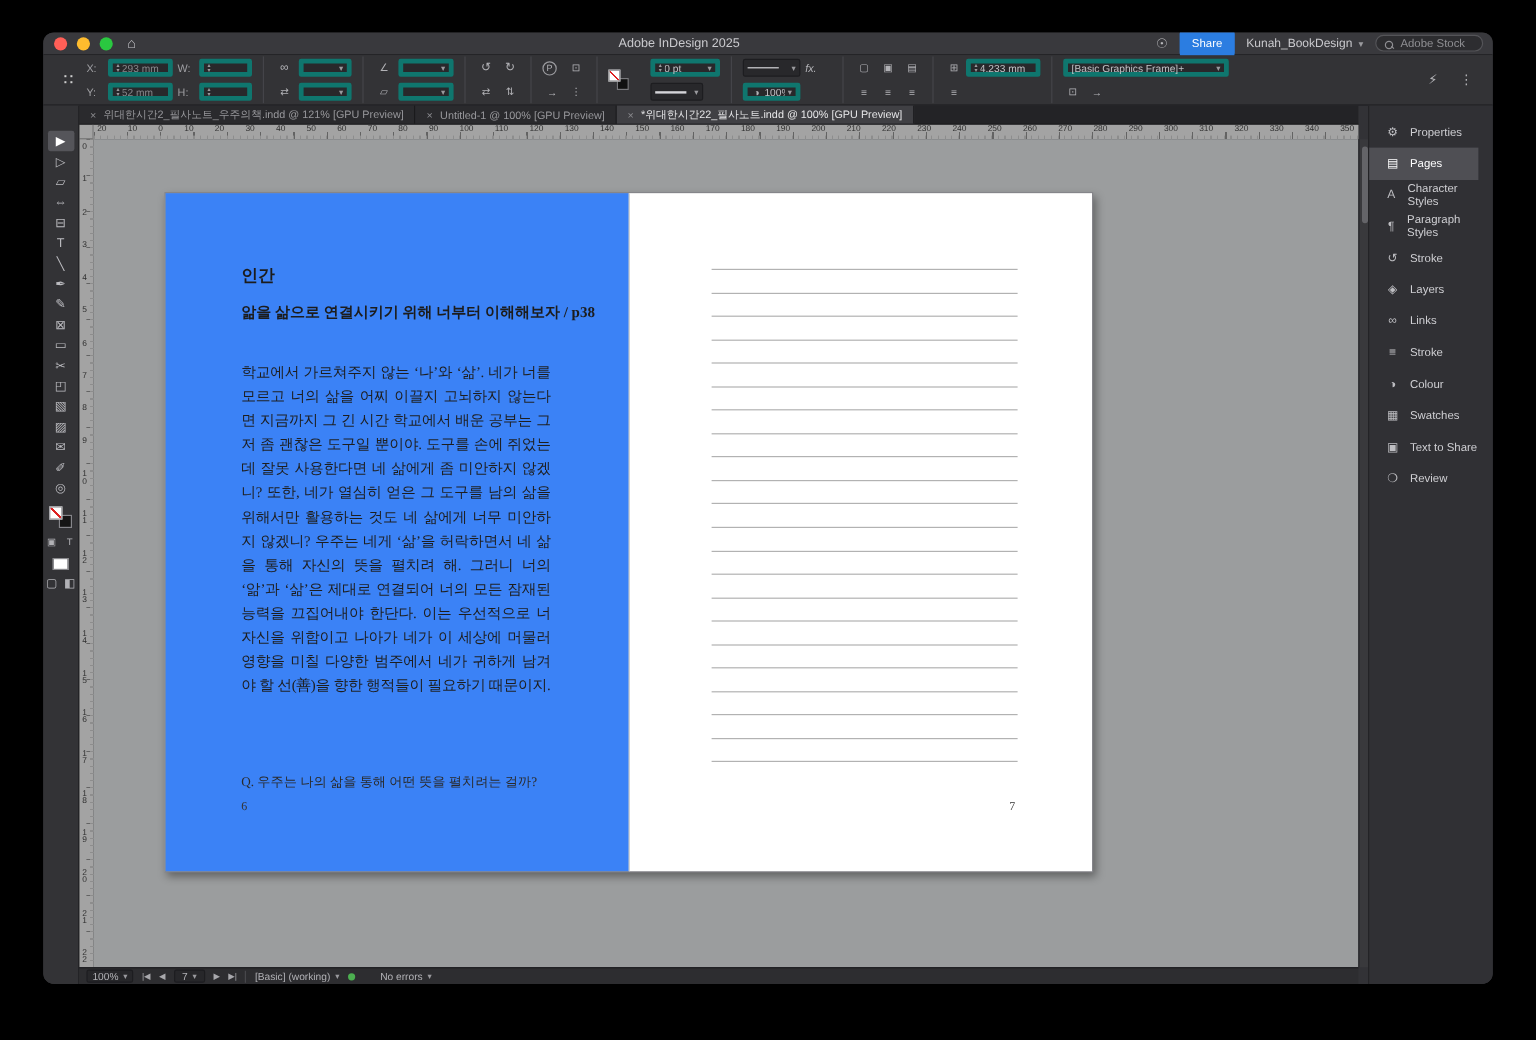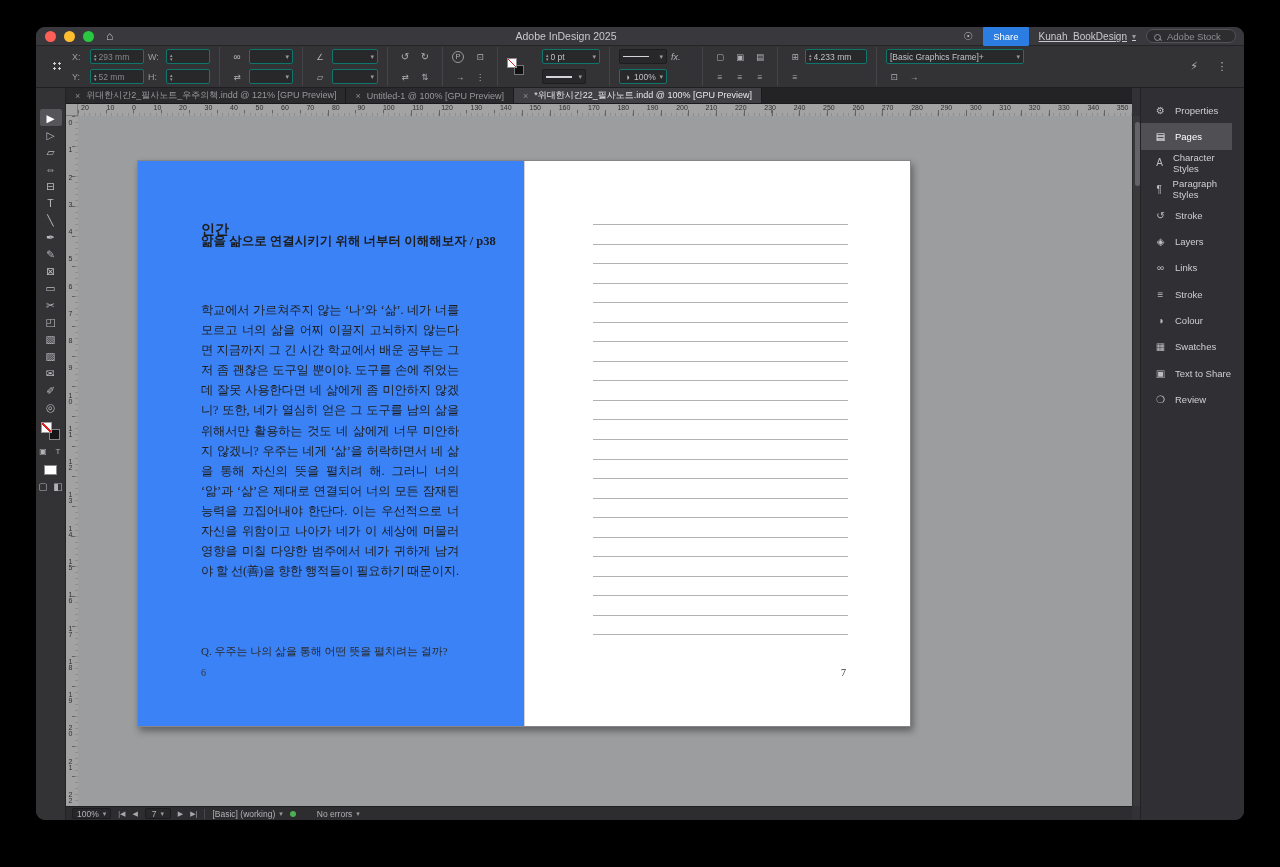--- a/index.html
+++ b/index.html
@@ -14,40 +14,40 @@
               border-bottom:1px solid #242427; display:flex; align-items:center; }
   .traffic { display:flex; gap:8px; margin-left:9px; }
   .tl { width:11px; height:11px; border-radius:50%; }
   .tl.r { background:#ff5f57; } .tl.y { background:#febc2e; } .tl.g { background:#2ac840; }
   .home { margin-left:12px; color:#c3c3c7; font-size:12px; line-height:1; cursor:default; }
   .tb-title { position:absolute; left:430px; width:200px; text-align:center; color:#c9c9cd; font-size:10.5px; }
   .tb-right { position:absolute; right:8px; display:flex; align-items:center; gap:10px; }
   .bulb { color:#b9b9bd; font-size:11px; }
   .share { background:#2b7de1; color:#fff; border:none; border-radius:8px; height:31px;
            font-size:9.5px; padding:0 10px; font-family:inherit; }
-  .workspace { display:flex; align-items:center; gap:5px; color:#c9c9cd; font-size:10px;text-decoration:underline; }
+  .workspace { display:flex; align-items:center; gap:5px; color:#c9c9cd; font-size:10px; }
   .chev { color:#9a9a9e; font-size:8px; }
   .stock { display:flex; align-items:flex-end; gap:5px; background:#2d2d30; border:1px solid #545458;
            border-radius:8px; height:14px; width:90px; padding:0 7px; color:#8f8f93; font-size:9.5px; }
   .mag { position:relative; width:8px; height:8px; }
   .mag::before { content:""; position:absolute; left:0; top:0; width:5px; height:5px;
                  border:1px solid #8f8f93; border-radius:50%; }
   .mag::after { content:""; position:absolute; left:5px; top:5px; width:3px; height:1px;
                 background:#8f8f93; transform:rotate(45deg); }
 
   
   .cpanel { position:absolute; left:0; top:19px; width:100%; height:42px; background:#333336;
             border-bottom:1px solid #1f1f22; display:flex; align-items:center; padding:0 10px 0 16px; gap:9px; }
   .refgrid { width:11px; height:11px; background-image:radial-gradient(#cfcfcf 1px, transparent 1.3px);
              background-size:5px 5px; flex:0 0 auto; }
   .grp { display:grid; grid-auto-rows:19px; align-items:center; column-gap:4px; row-gap:1px;
          padding-right:9px; border-right:1px solid #444449; }
   .grp.noborder { border-right:none; }
   .lbl { font-size:9px; color:#9e9ea2; }
-  .fld { background:#28282b; border:1px solid #0f766e; border-radius:2px; height:15px;
+  .fld { background:#28282b; border:4px solid #0f766e; border-radius:2px; height:15px;
          display:flex; align-items:center; padding:0 3px; font-size:8.5px; color:#c2c2c6; gap:2px; }
   .fld .val { flex:1; white-space:nowrap; overflow:hidden; }
   .fld .val.dim { color:#88888c; }
   .stp { display:flex; flex-direction:column; font-size:5px; line-height:4px; color:#9a9a9e; }
   .cmb-ar { font-size:7px; color:#9a9a9e; }
   .ib { width:16px; height:15px; display:flex; align-items:center; justify-content:center;
         color:#b2b2b6; font-size:10px; }
   .ib.small { font-size:8.5px; }
   .pbadge { width:12px; height:12px; border:1px solid #9a9a9e; border-radius:50%; color:#b2b2b6;
             font-size:7.5px; display:flex; align-items:center; justify-content:center; }
@@ -95,21 +95,21 @@
 
   
   .canvas { position:absolute; left:42px; top:89px; width:1054px; height:690px; background:#9b9d9e; overflow:hidden; }
   .spread { position:absolute; left:59px; top:44px; width:774px; height:567px; display:flex;
             box-shadow:2px 4px 7px rgba(0,0,0,0.38); border:1px solid #85858a; }
   .page { position:relative; width:387px; height:100%; }
   .page.left { background:#3b82f6;text-decoration:underline; }
   .page.right { background:#ffffff; border-left:1px solid #d2d2d2; }
   .doc-title { position:absolute; left:63px; top:60px; font-family:"Liberation Serif","DejaVu Serif",serif;
                font-size:14px; font-weight:700; color:#1c1c1c; }
-  .doc-sub { position:absolute; left:63px; top:72px; font-family:"Liberation Serif","DejaVu Serif",serif;
+  .doc-sub { position:absolute; left:63px; top:91px; font-family:"Liberation Serif","DejaVu Serif",serif;
              font-size:12.5px; font-weight:700; color:#1c1c1c; }
   .doc-body { position:absolute; left:63px; top:139px; width:258px; font-family:"Liberation Serif","DejaVu Serif",serif;
               font-size:12.3px; line-height:20.1px; color:#1e1e1e; text-align:justify; letter-spacing:-0.2px; }
   .doc-q { position:absolute; left:63px; top:463px; font-family:"Liberation Serif","DejaVu Serif",serif;
            font-size:11px; color:#2a2a2a;margin-top:20px; }
   .pgnum { position:absolute; top:506px; font-family:"Liberation Serif","DejaVu Serif",serif;
            font-size:10px; color:#333; }
   .pgnum.l { left:63px; } .pgnum.r { right:64px; }
   .rlines { position:absolute; left:68px; top:63px; width:255px; }
   .rline { height:19.55px; border-top:1px solid #b2b2b2; }

